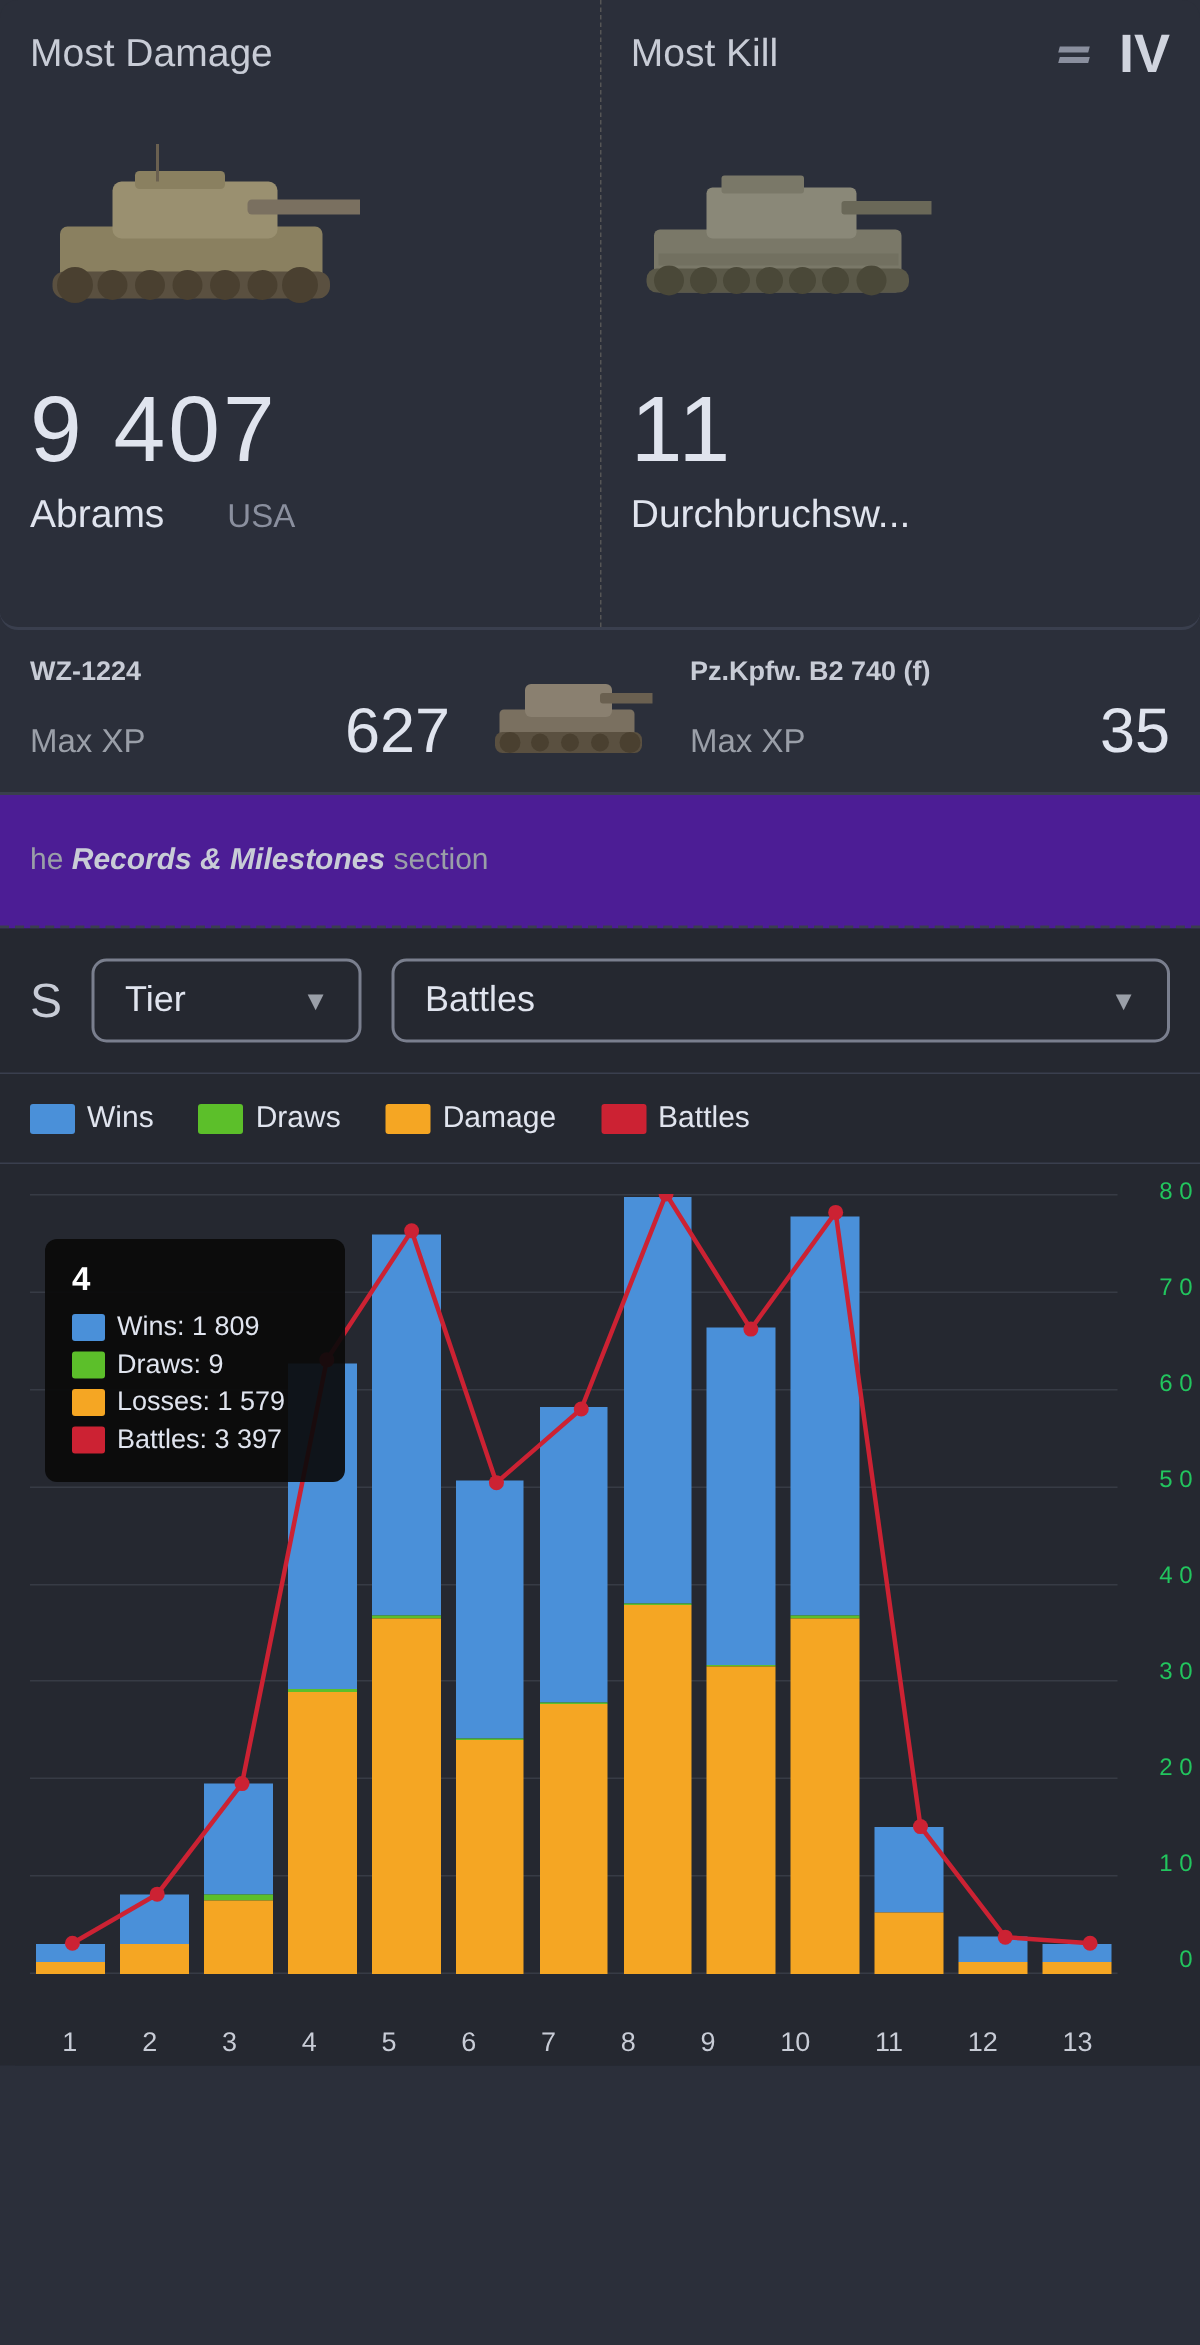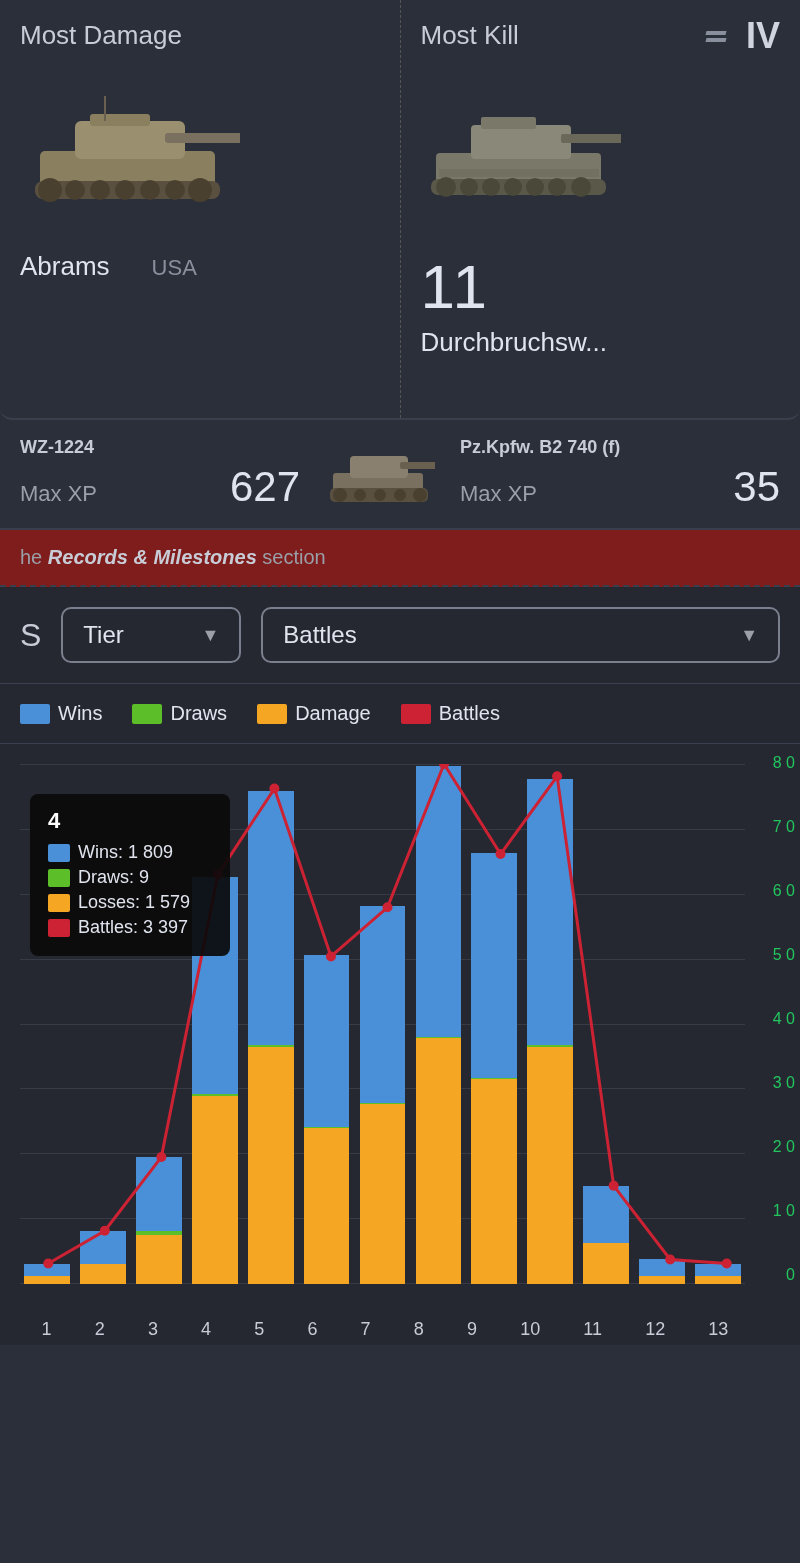--- a/index.html
+++ b/index.html
@@ -158,22 +158,22 @@
       justify-content: center;
     }
 
     .xp-right-card {
       flex: 1;
       padding: 15px 20px;
     }
 
     
     .records-section {
-      padding: 16px 20px;
-      background: #7f1d1d;
+      padding: 32px 20px;
+      background: #4c1d95;
       font-size: 20px;
       color: #9a9fa8;
       border-bottom: 2px dashed #3a3f4e;
     }
 
     .records-section em {
       font-style: italic;
       font-weight: bold;
       color: #c8ccd6;
     }
@@ -402,20 +402,21 @@
 
         <rect x="55" y="40" width="110" height="38" rx="6" fill="#9a9070"></rect>
 
         <rect x="145" y="52" width="85" height="10" rx="3" fill="#7a7060"></rect>
 
         <rect x="70" y="33" width="60" height="12" rx="3" fill="#8a8060"></rect>
 
         <line x1="85" y1="40" x2="85" y2="15" stroke="#6a6050" stroke-width="2"></line>
       </svg>
     </div>
+    <div class="tank-value">9 407</div>
     <div class="tank-name-row">
       <span class="tank-name">Abrams</span>
       <span class="tank-nation">USA</span>
     </div>
   </div>
 
   <div class="top-right">
 
     <div class="tier-badge">
       <div class="stripes">

